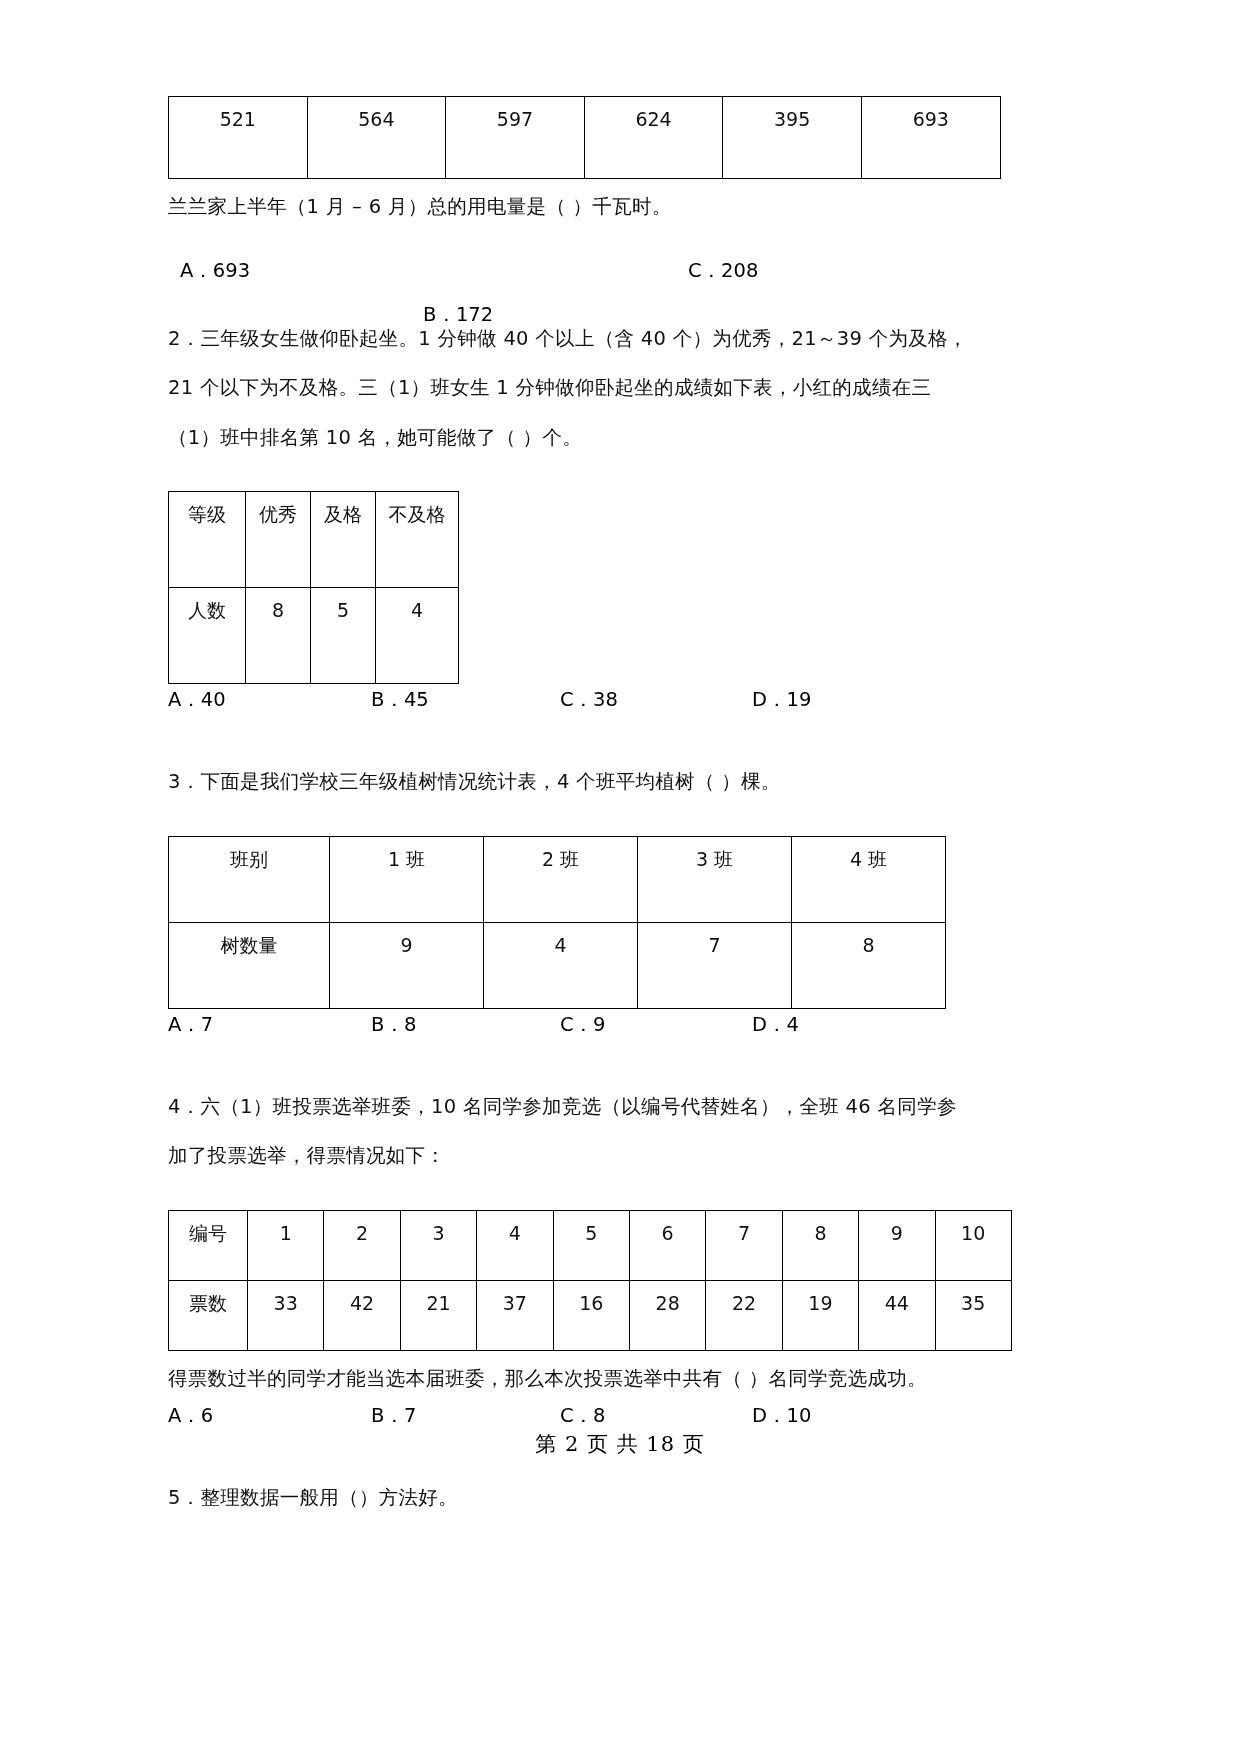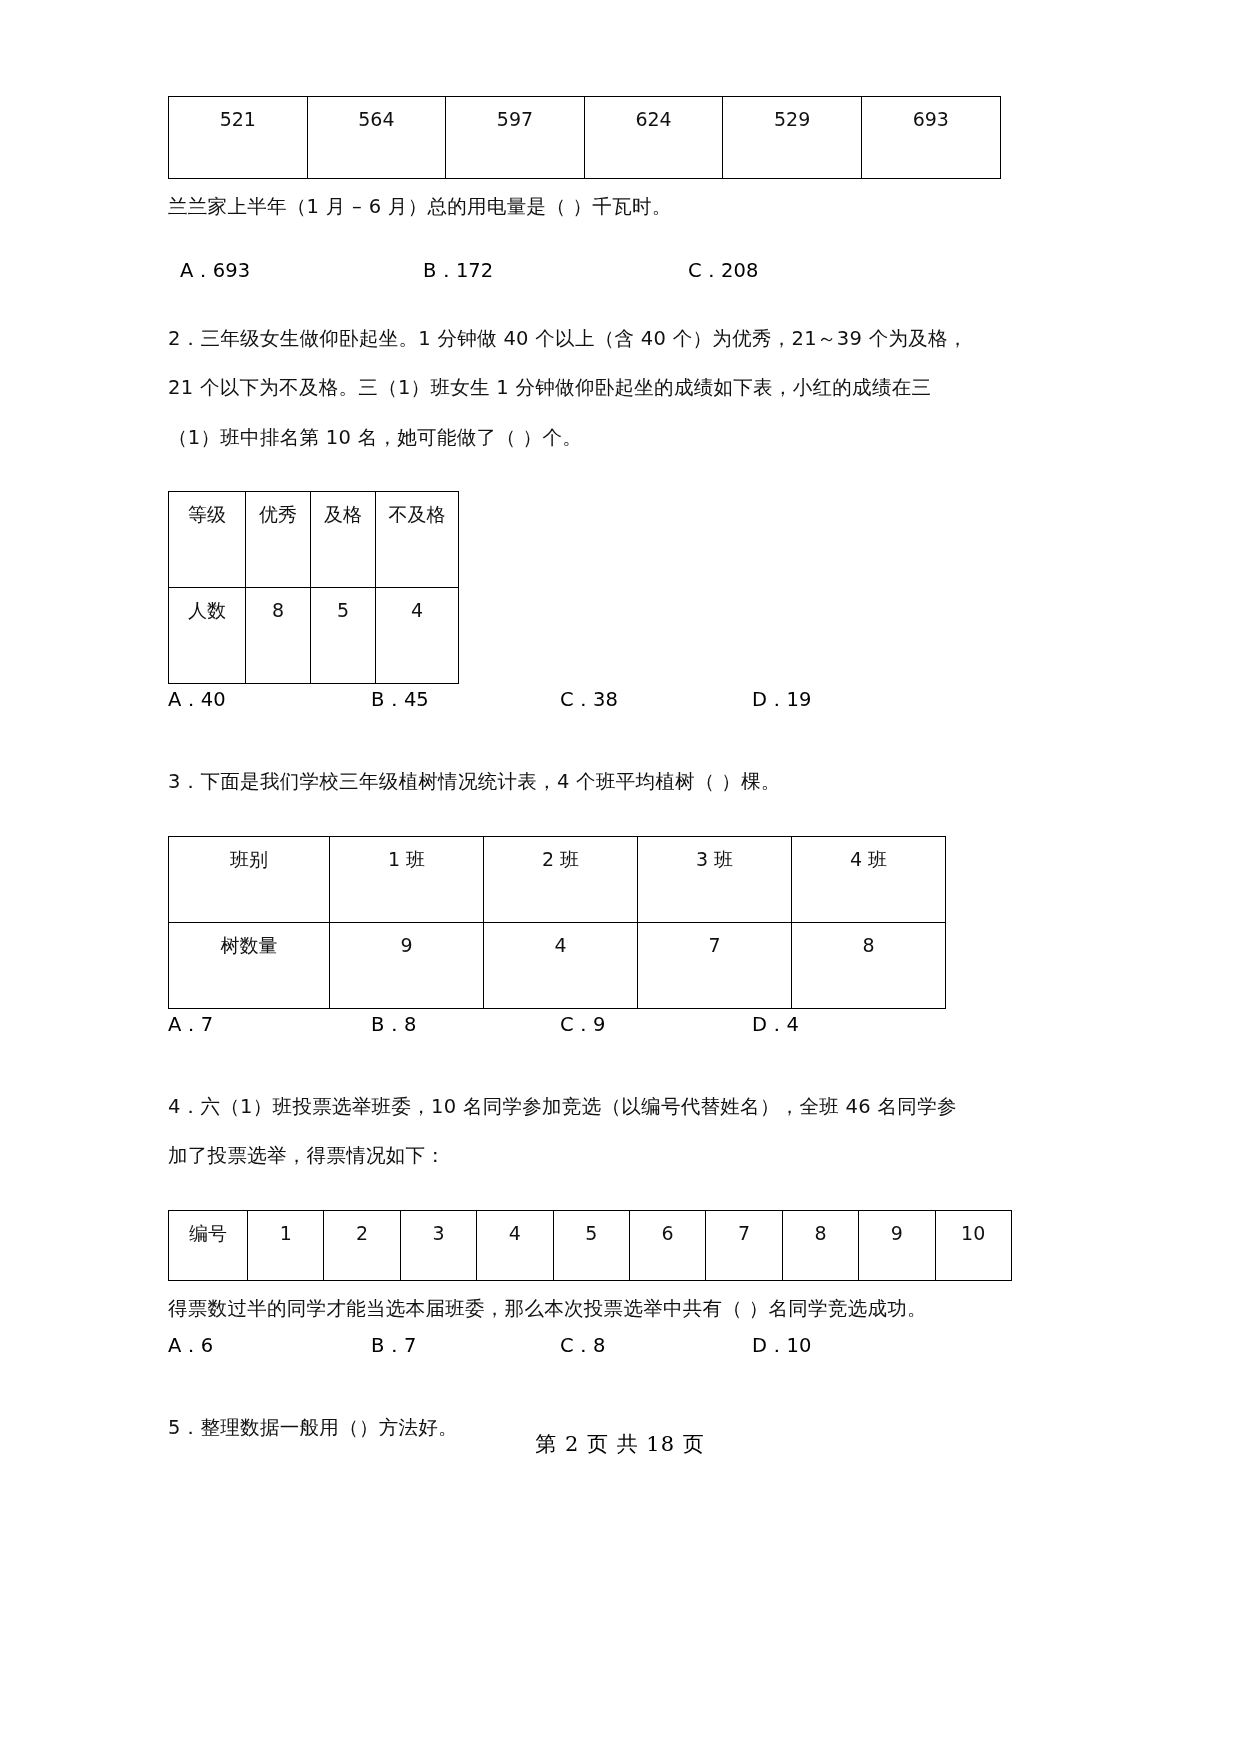--- a/index.html
+++ b/index.html
@@ -114,35 +114,35 @@
 <div class="page">
   <div class="content">
 
     <table class="grid t-elec">
       <tbody>
           <tr>
         <td>521</td>
         <td>564</td>
         <td>597</td>
         <td>624</td>
-        <td>529</td>
+        <td>395</td>
         <td>693</td>
       </tr>
     </tbody>
       </table>
 
     <div class="gap-sm"></div>
 
     <div class="qline para">兰兰家上半年（1 月 – 6 月）总的用电量是（  ）千瓦时。</div>
 
     <div class="gap-lg"></div>
 
     <div class="options">
       <span class="opt" style="left:12px;">A．693</span>
-      <span class="opt" style="left:255px;">B．172</span>
+      <span class="opt" style="left:255px;margin-top:44px;">B．172</span>
       <span class="opt" style="left:520px;">C．208</span>
     </div>
 
     <div class="gap-lg"></div>
 
     <div class="qline para">2．三年级女生做仰卧起坐。1 分钟做 40 个以上（含 40 个）为优秀，21～39 个为及格，</div>
     <div class="gap-md"></div>
     <div class="qline para">21 个以下为不及格。三（1）班女生 1 分钟做仰卧起坐的成绩如下表，小红的成绩在三</div>
     <div class="gap-md"></div>
     <div class="qline para">（1）班中排名第 10 名，她可能做了（  ）个。</div>
@@ -221,20 +221,33 @@
         <td class="cx">2</td>
         <td class="cx">3</td>
         <td class="cx">4</td>
         <td class="cx">5</td>
         <td class="cx">6</td>
         <td class="cx">7</td>
         <td class="cx">8</td>
         <td class="cx">9</td>
         <td class="cx">10</td>
       </tr>
+      <tr>
+        <td class="c1">票数</td>
+        <td class="cx">33</td>
+        <td class="cx">42</td>
+        <td class="cx">21</td>
+        <td class="cx">37</td>
+        <td class="cx">16</td>
+        <td class="cx">28</td>
+        <td class="cx">22</td>
+        <td class="cx">19</td>
+        <td class="cx">44</td>
+        <td class="cx">35</td>
+      </tr>
     </tbody>
       </table>
 
     <div class="gap-sm"></div>
 
     <div class="qline para">得票数过半的同学才能当选本届班委，那么本次投票选举中共有（    ）名同学竞选成功。</div>
 
     <div class="gap-sm"></div>
 
     <div class="options">

